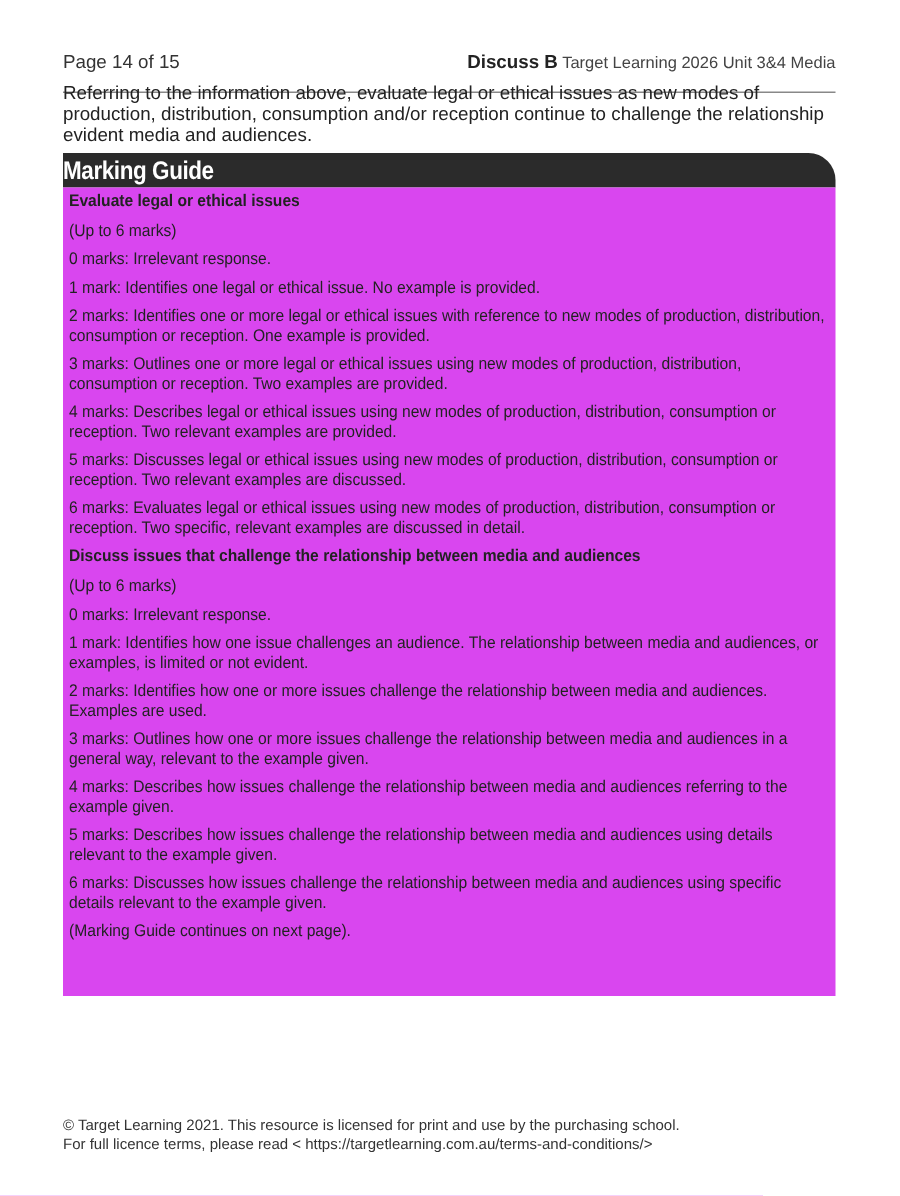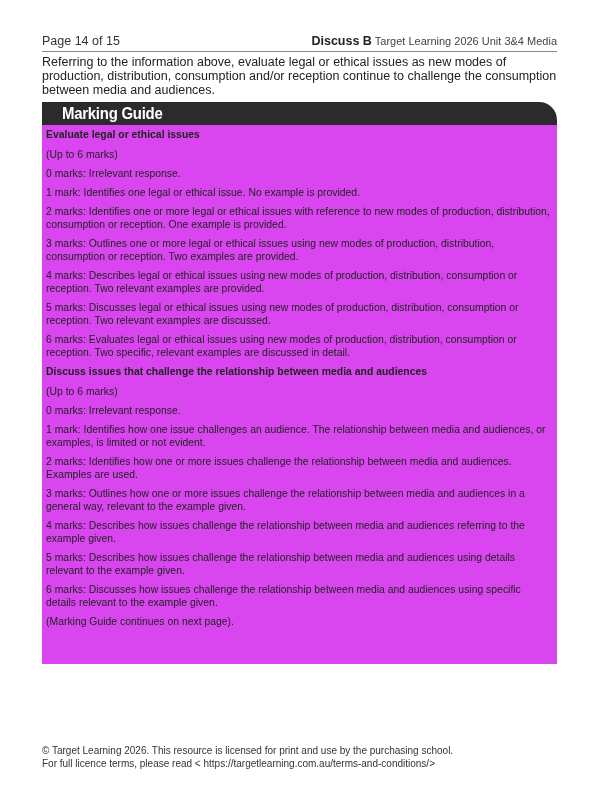--- a/index.html
+++ b/index.html
@@ -1,38 +1,38 @@
 <!DOCTYPE html>
 <html><head>
 <meta charset="utf-8">
 <style>
   html, body { margin: 0; padding: 0; background: #ffffff; }
   body { width: 600px; height: 797px; position: relative; overflow: hidden; font-family: "Liberation Sans", sans-serif; color: #222; }
-  .page-header { position: absolute; left: 42px; top: 30px; width: 515px; height: 18px; border-bottom: 1px solid #888; display: flex; justify-content: space-between; align-items: flex-end; padding-bottom: 3px; }
+  .page-header { position: absolute; left: 42px; top: 30px; width: 515px; height: 18px; border-bottom: 1px solid #888; display: flex; justify-content: space-between; align-items: flex-end; padding-bottom: 13px; }
   .page-header .left { font-size: 12.5px; color: #333; }
   .page-header .right { font-size: 11px; color: #444; }
   .page-header .right b { font-size: 12.5px; color: #222; }
   .intro { position: absolute; left: 42px; top: 55px; width: 518px; font-size: 12.5px; line-height: 14px; color: #222; }
   .guide { position: absolute; left: 42px; top: 102px; width: 515px; }
-  .guide-bar { background: #2b2b2b; color: #fff; height: 23px; border-top-right-radius: 18px; display: flex; align-items: center; padding-left: 20px; }
+  .guide-bar { background: #2b2b2b; color: #fff; height: 23px; border-top-right-radius: 18px; display: flex; align-items: center; padding-left: 0; }
   .guide-bar span { font-family: "Liberation Sans", sans-serif; font-weight: bold; font-size: 17px; letter-spacing: -0.3px; transform: scaleX(0.88); transform-origin: left center; display: inline-block; }
   .guide-body { background: #d946ef; padding: 3px 4px 6px 4px; height: 539px; box-sizing: border-box; }
   .row { font-size: 11.2px; line-height: 13px; color: #222; margin-bottom: 6px; transform: scaleX(0.93); transform-origin: left; width: 545px; }
   .row.heading { font-weight: bold; margin-bottom: 7px; }
   .footer { position: absolute; left: 42px; top: 745px; font-size: 10px; line-height: 12.5px; color: #333; }
 </style>
 </head>
 <body>
 
 <div class="page-header">
   <span class="left">Page 14 of 15</span>
   <span class="right"><b>Discuss B</b> <span>Target Learning 2026 Unit 3&amp;4 Media</span></span>
 </div>
 
-<div class="intro">Referring to the information above, evaluate legal or ethical issues as new modes of production, distribution, consumption and/or reception continue to challenge the consumption between media and audiences.</div>
+<div class="intro">Referring to the information above, evaluate legal or ethical issues as new modes of production, distribution, consumption and/or reception continue to challenge the relationship evident media and audiences.</div>
 
 <div class="guide">
   <div class="guide-bar">
     <span>Marking Guide</span>
   </div>
   <div class="guide-body">
     <div class="row heading">Evaluate legal or ethical issues</div>
     <div class="row">(Up to 6 marks)</div>
     <div class="row">0 marks: Irrelevant response.</div>
     <div class="row">1 mark: Identifies one legal or ethical issue. No example is provided.</div>
@@ -49,15 +49,15 @@
     <div class="row">2 marks: Identifies how one or more issues challenge the relationship between media and audiences. Examples are used.</div>
     <div class="row">3 marks: Outlines how one or more issues challenge the relationship between media and audiences in a general way, relevant to the example given.</div>
     <div class="row">4 marks: Describes how issues challenge the relationship between media and audiences referring to the example given.</div>
     <div class="row">5 marks: Describes how issues challenge the relationship between media and audiences using details relevant to the example given.</div>
     <div class="row">6 marks: Discusses how issues challenge the relationship between media and audiences using specific details relevant to the example given.</div>
     <div class="row">(Marking Guide continues on next page).</div>
   </div>
 </div>
 
 <div class="footer">
-  <div>© Target Learning 2026. This resource is licensed for print and use by the purchasing school.</div>
+  <div>© Target Learning 2021. This resource is licensed for print and use by the purchasing school.</div>
   <div>For full licence terms, please read &lt; https://targetlearning.com.au/terms-and-conditions/&gt;</div>
 </div>
 
 </body></html>

